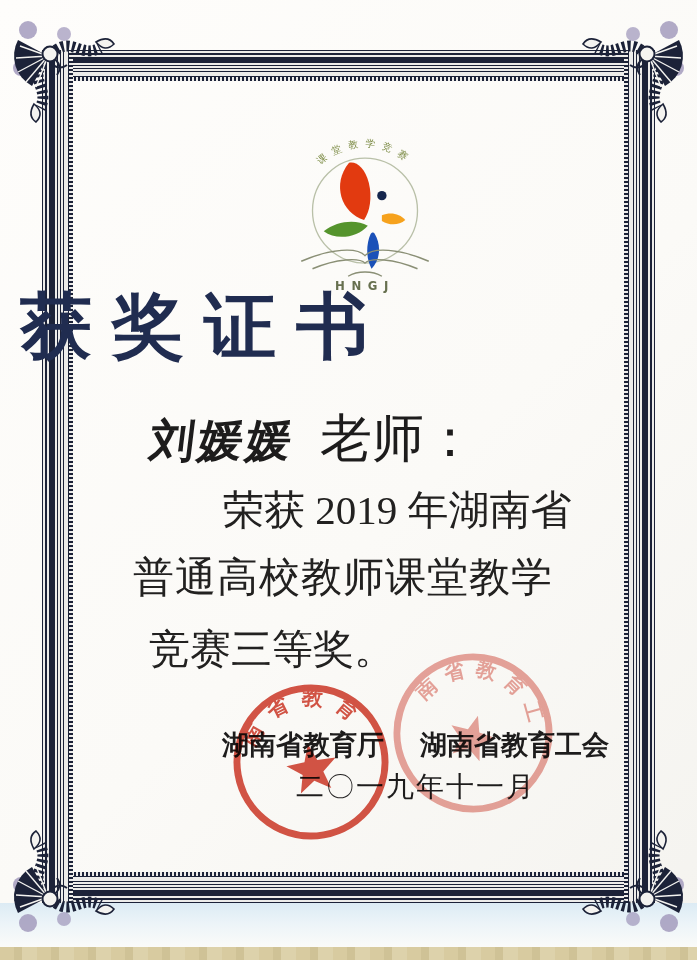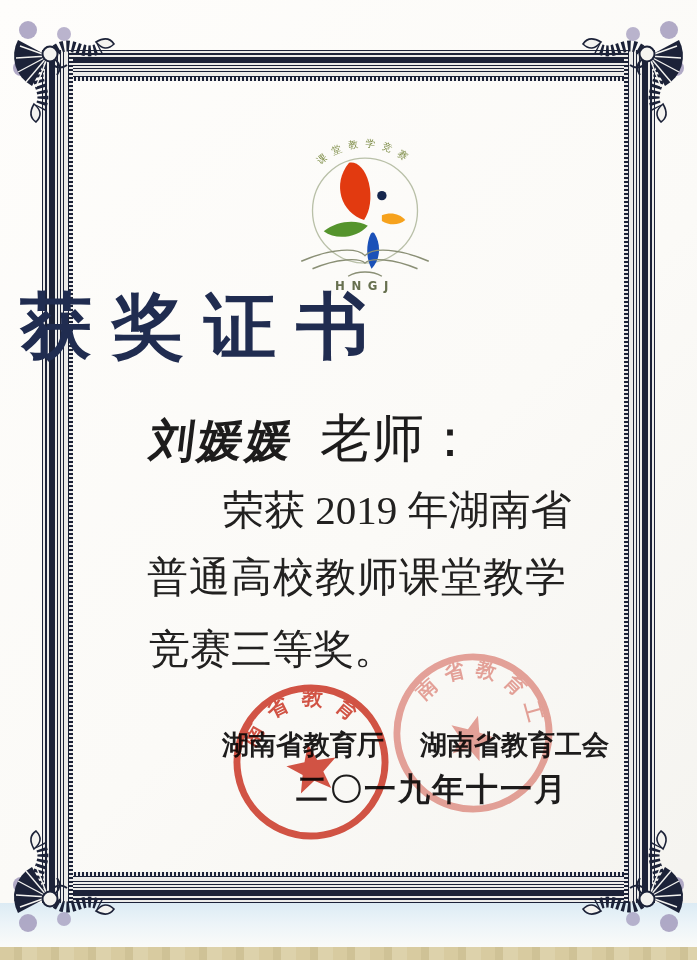--- a/index.html
+++ b/index.html
@@ -45,25 +45,25 @@
   .logo{position:absolute;left:290px;top:128px;width:150px;height:169px;z-index:3;}
   
   .title{position:absolute;left:0;top:290px;width:697px;margin:0;z-index:3;
     text-align:left;font-size:72px;line-height:1.05;font-weight:700;
     letter-spacing:20px;margin-right:-20px;text-indent:20px;}
   .name-line{position:absolute;left:150px;top:404px;z-index:3;color:#1d1c1c;white-space:nowrap;}
   .name{font-size:45px;font-weight:700;display:inline-block;transform:skewX(-7deg);letter-spacing:3px;}
   .name-suffix{font-size:52px;margin-left:26px;font-weight:500;}
   .body-line{position:absolute;z-index:3;color:#222120;white-space:nowrap;font-weight:500;}
   .line1{left:223px;top:483px;font-size:41px;}
-  .line2{left:147px;top:550px;font-size:41px;letter-spacing:1px;}
+  .line2{left:133px;top:550px;font-size:41px;letter-spacing:1px;}
   .line3{left:149px;top:622px;font-size:41px;}
   .issuer-line{position:absolute;left:222px;top:727px;z-index:3;display:flex;gap:36px;white-space:nowrap;}
   .issuer-line span{font-size:27px;font-weight:700;color:#1d1c1c;}
-  .date-line{position:absolute;left:296px;top:768px;z-index:3;font-size:32px;font-weight:700;
+  .date-line{position:absolute;left:296px;top:768px;z-index:3;font-size:28px;font-weight:400;
     letter-spacing:2px;color:#1d1c1c;white-space:nowrap;}
   
   .seal{position:absolute;z-index:4;mix-blend-mode:multiply;}
   .seal-left{left:211px;top:662px;width:200px;height:200px;opacity:.85;transform:rotate(-10deg);}
   .seal-right{left:373px;top:633px;width:200px;height:200px;opacity:.45;transform:rotate(16deg);}
 </style>
 </head>
 <body>
 
 <div class="page">

